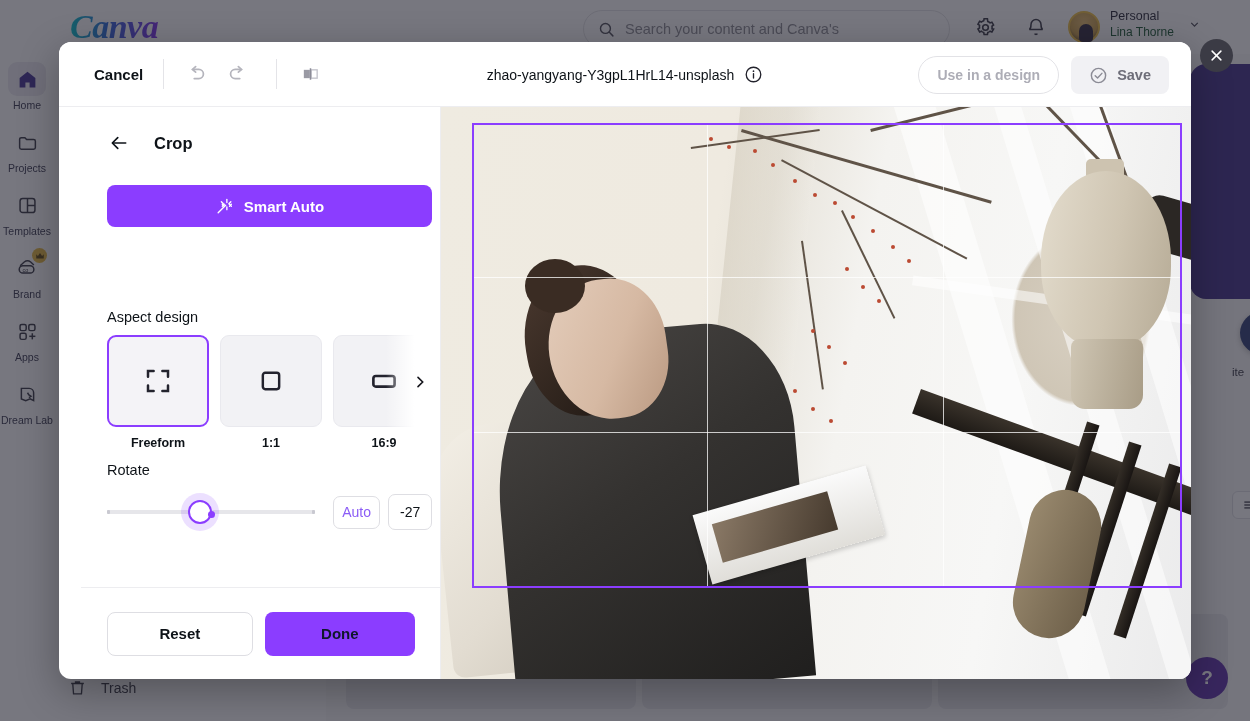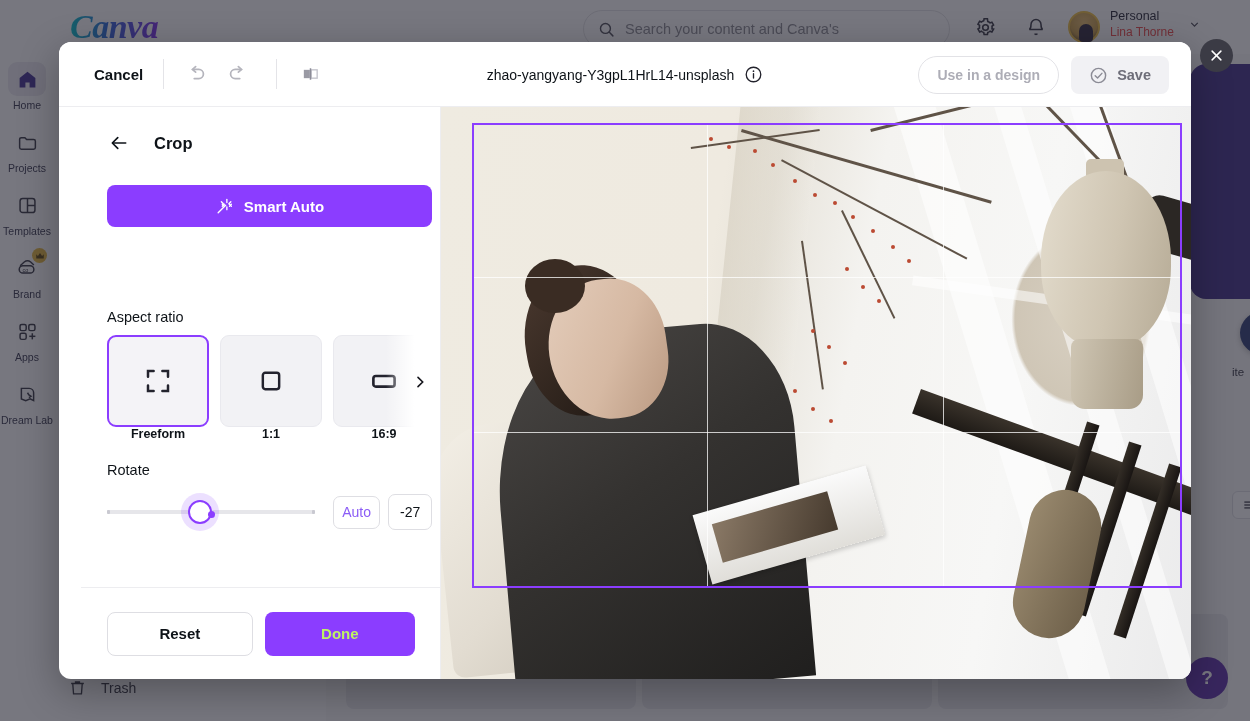--- a/index.html
+++ b/index.html
@@ -49,21 +49,21 @@
   }
   .avatar::after {
     content: ""; position: absolute; left: 9px; top: 11px;
     width: 14px; height: 18px; border-radius: 7px 7px 4px 4px;
     background: #2c2438;
   }
   .acct {
     position: absolute; left: 1110px; top: 8px;
     font-size: 12.5px; line-height: 16px; color: #1f1f2e;
   }
-  .acct .sub { color: #ef4444; font-size: 12px; }
+  .acct .sub { color: #14532d; font-size: 12px; }
   .acct-chev { position: absolute; left: 1188px; top: 18px; color: #44444f; }
 
   .sidebar {
     position: absolute; left: 0; top: 54px; width: 54px; height: 667px;
     background: #fff;
     display: flex; flex-direction: column; align-items: center;
     padding-top: 8px;
   }
   .side-item {
     width: 54px; margin-bottom: 14px;
@@ -220,21 +220,21 @@
   .ratio-card { width: 102px; }
   .ratio-box {
     width: 102px; height: 92px; border-radius: 9px;
     background: #f2f2f5; border: 1px solid #e9e9ee;
     display: flex; align-items: center; justify-content: center;
     color: #23232e;
   }
   .ratio-box.sel { border: 2px solid #8b3dff; background: #f4f3f7; }
   .ratio-cap {
     text-align: center; font-size: 12.5px; color: #0e1318;
-    font-weight: 600;
+    margin-top: 9px; font-weight: 600;
   }
   .ratio-fade {
     position: absolute; right: 0; top: 0; width: 46px; height: 94px;
     background: linear-gradient(90deg, rgba(255,255,255,0) 0%, #fff 62%);
     display: flex; align-items: center; justify-content: flex-end;
     padding-right: 4px; color: #15151c;
   }
 
   .rotate-row {
     position: absolute; left: 26px; top: 382px; width: 325px; height: 46px;
@@ -280,21 +280,21 @@
     display: flex; align-items: center; gap: 12px; padding: 0 26px;
   }
   .reset-btn {
     width: 152px; height: 44px; border-radius: 8px;
     border: 1px solid #dedee3; background: #fff;
     font-size: 15px; font-weight: 700; color: #0e1318;
     font-family: "Liberation Sans", sans-serif;
   }
   .done-btn {
     width: 157px; height: 44px; border-radius: 8px; border: none;
-    background: #8b3dff; color: #bef264;
+    background: #8b3dff; color: #0f172a;
     font-size: 15px; font-weight: 700;
     font-family: "Liberation Sans", sans-serif;
   }
 
   
   .canvas {
     position: relative; flex: 1; height: 572px;
     background: #e2e2e4; overflow: hidden;
   }
   .photo {
@@ -640,21 +640,21 @@
               <line x1="18.3" y1="9.2" x2="20.7" y2="11.8"></line>
               <line x1="9.2" y1="11.8" x2="11.8" y2="9.2"></line>
               <line x1="18.3" y1="11.8" x2="20.7" y2="9.2"></line>
               <line x1="8" y1="6" x2="10.5" y2="8.5"></line>
               <line x1="20" y1="6" x2="17.5" y2="8.5"></line>
             </svg>
           </span>
           <span>Smart Auto</span>
         </button>
 
-        <div class="sec-label" style="top:202px;">Aspect ratio</div>
+        <div class="sec-label" style="top:202px;">Aspect design</div>
 
         <div class="ratio-row">
           <div class="ratio-card">
             <div class="ratio-box sel">
               <svg width="30" height="30" viewBox="0 0 24 24" fill="none" stroke="#23232e" stroke-width="2" stroke-linecap="round">
                 <polyline points="4 8.5 4 4 8.5 4"></polyline>
                   <polyline points="15.5 4 20 4 20 8.5"></polyline>
                 <polyline points="20 15.5 20 20 15.5 20"></polyline>
                   <polyline points="8.5 20 4 20 4 15.5"></polyline>
               </svg>

